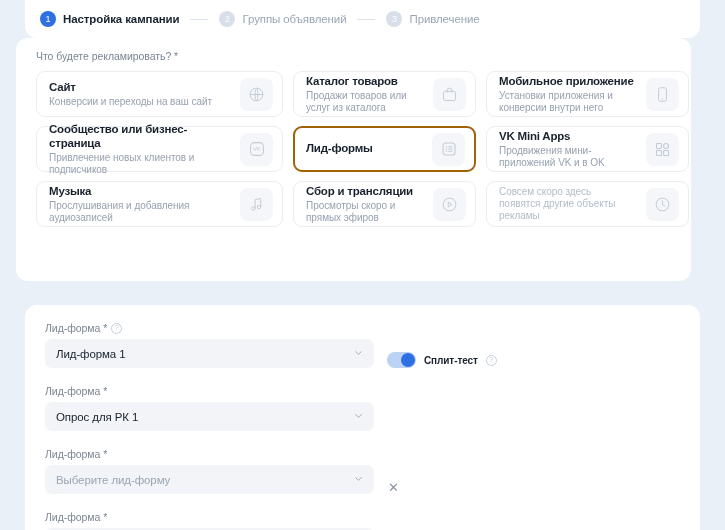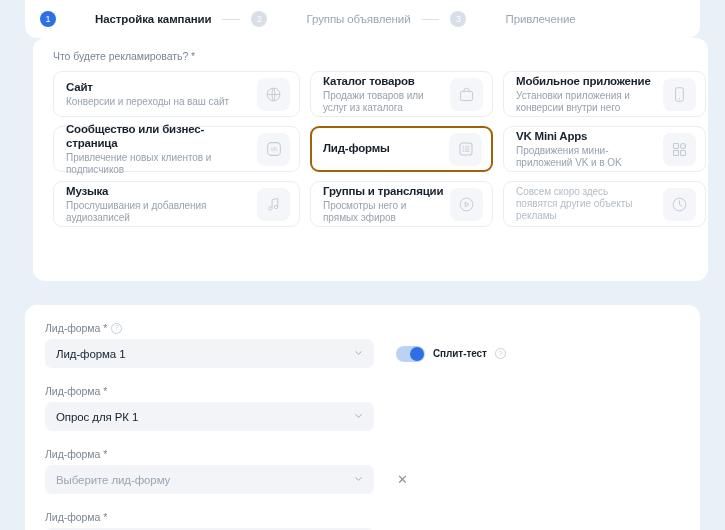--- a/index.html
+++ b/index.html
@@ -28,35 +28,35 @@
   }
   .step { display: flex; align-items: center; gap: 7px; }
   .step-badge {
     width: 16px; height: 16px; border-radius: 50%;
     display: flex; align-items: center; justify-content: center;
     font-size: 9px; color: #ffffff; font-weight: 500;
     flex-shrink: 0;
   }
   .step.active .step-badge { background: #2f6fe4; }
   .step.inactive .step-badge { background: #d8dfe8; color: #ffffff; }
-  .step-label { font-size: 11.5px; letter-spacing: -0.1px; margin-left: 32px; }
+  .step-label { font-size: 11.5px; letter-spacing: -0.1px; }
   .step.active .step-label { color: #18222e; font-weight: 700; }
   .step.inactive .step-label { color: #9aa6b4; font-weight: 400; }
   .step-sep {
     width: 18px; height: 1px; background: #dbe2ea;
     margin: 0 11px;
   }
 
   
   .panel {
     position: absolute;
     background: #ffffff;
     border-radius: 12px;
   }
-  #panel-objects { left: 33px; top: 38px; width: 675px; height: 243px; }
+  #panel-objects { left: 16px; top: 38px; width: 675px; height: 243px; }
   #panel-leadform { left: 25px; top: 305px; width: 675px; height: 239px; border-radius: 12px 12px 0 0; }
 
   .section-label {
     font-size: 10.5px;
     color: #7b8694;
     padding: 12px 0 0 20px;
     letter-spacing: -0.05px;
   }
 
   
@@ -119,21 +119,21 @@
   }
   .help-icon {
     width: 11px; height: 11px;
     border-radius: 50%;
     border: 1px solid #c6cfda;
     color: #c6cfda;
     font-size: 8px;
     display: inline-flex; align-items: center; justify-content: center;
     line-height: 1;
   }
-  .field-row { display: flex; align-items: center; gap: 22px; }
+  .field-row { display: flex; align-items: flex-end; gap: 13px; }
   .select {
     position: relative;
     width: 329px; height: 29px;
     background: #f2f4f7;
     border-radius: 7px;
     display: flex; align-items: center;
     padding: 0 28px 0 11px;
     font-size: 11.5px;
     color: #18222e;
     cursor: pointer;
@@ -292,22 +292,22 @@
           <svg width="17" height="17" viewBox="0 0 24 24" fill="none" stroke="currentColor" stroke-width="1.4">
             <path d="M10 17.5V5.2l8-1.7v12"></path>
               <circle cx="7.6" cy="17.6" r="2.4"></circle>
               <circle cx="15.6" cy="15.6" r="2.4"></circle>
           </svg>
         </div>
       </div>
 
       <div class="card">
         <div class="card-text">
-          <div class="card-title">Группы и трансляции</div>
-          <div class="card-desc">Просмотры него и прямых эфиров</div>
+          <div class="card-title">Сбор и трансляции</div>
+          <div class="card-desc">Просмотры скоро и прямых эфиров</div>
         </div>
         <div class="card-icon">
           <svg width="17" height="17" viewBox="0 0 24 24" fill="none" stroke="currentColor" stroke-width="1.4">
             <circle cx="12" cy="12" r="9"></circle>
               <path d="M10.2 8.6l5.2 3.4-5.2 3.4z" stroke-linejoin="round"></path>
           </svg>
         </div>
       </div>
 
       <div class="card disabled">

